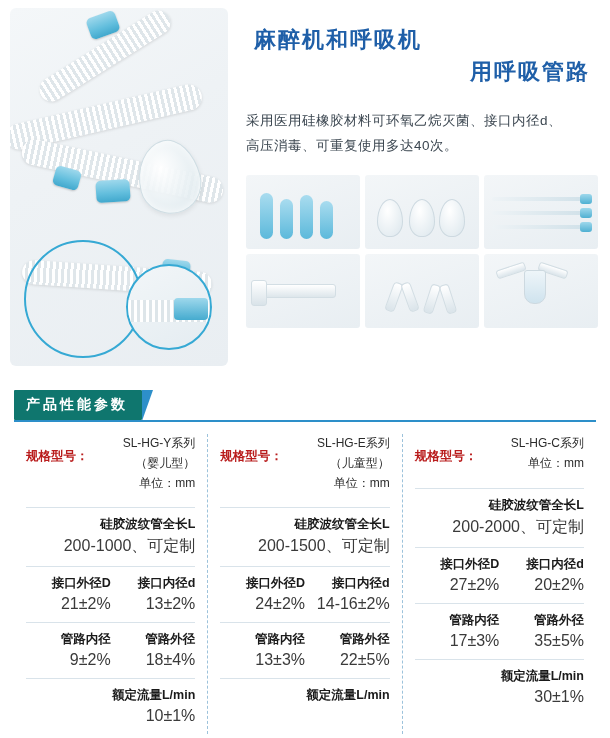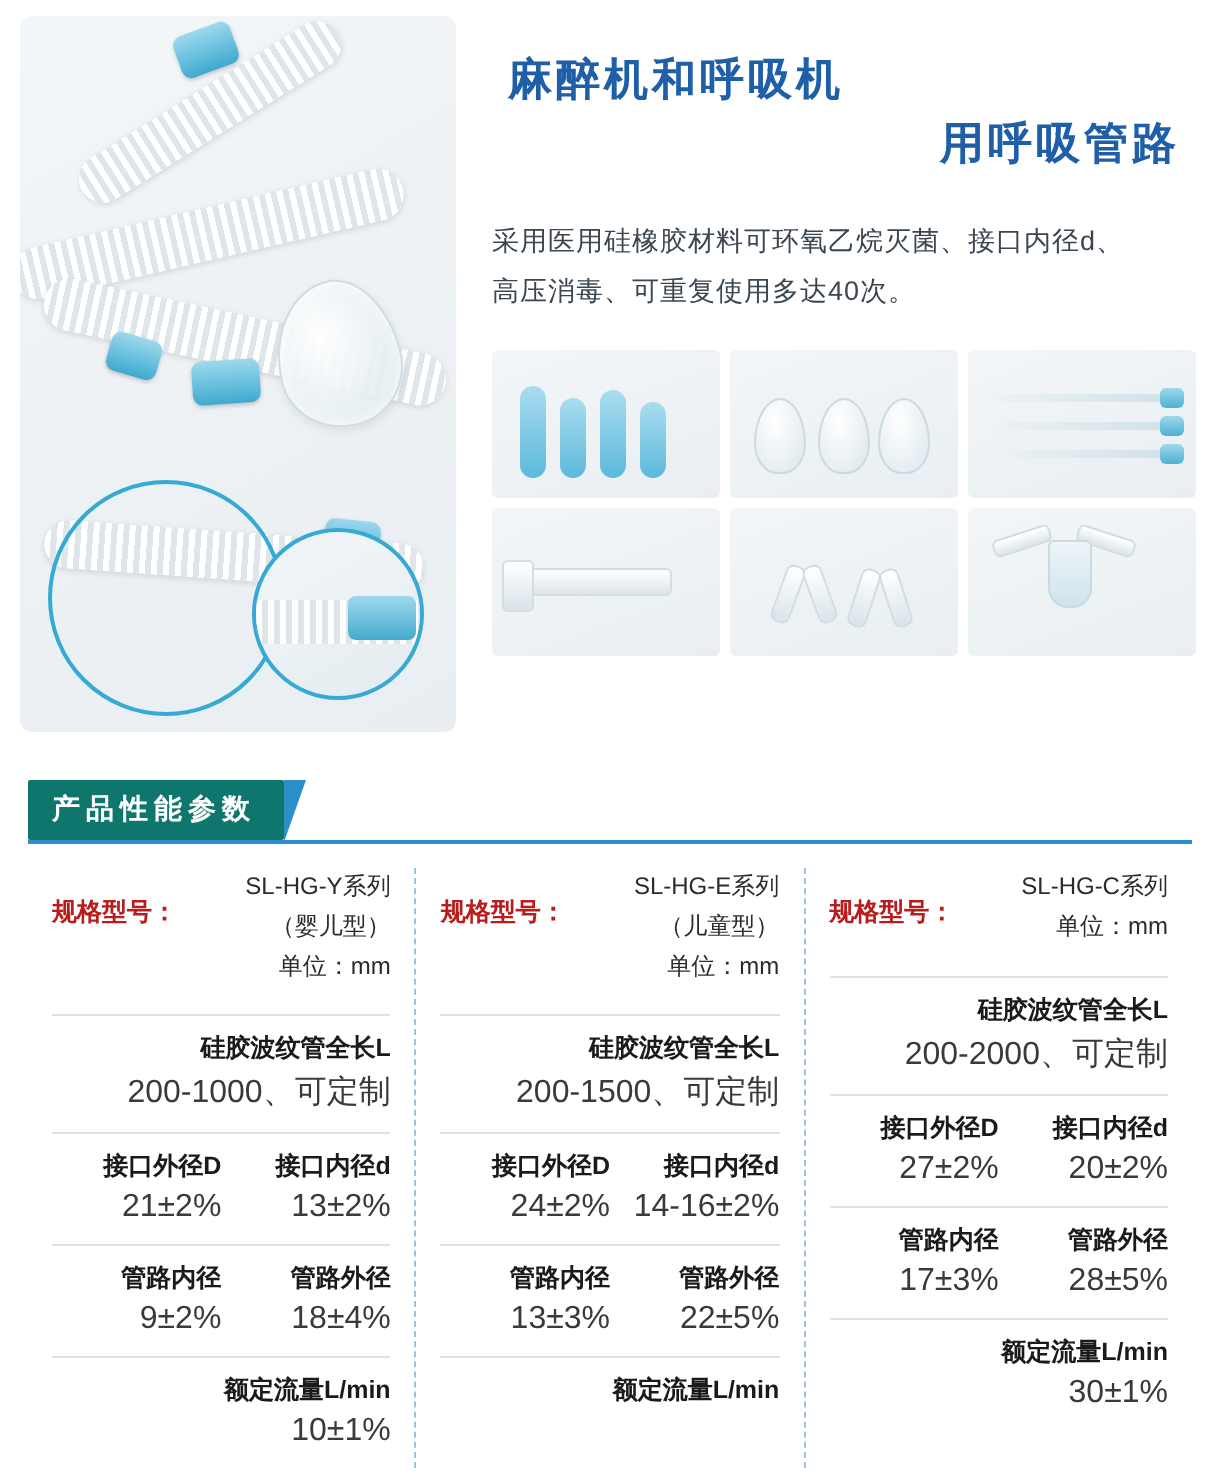--- a/index.html
+++ b/index.html
@@ -477,21 +477,21 @@
       </div>
       <div class="sep-line"></div>
 
       <div class="field-block two-col">
         <div>
           <div class="field-title">管路内径</div>
           <div class="field-value">17±3%</div>
         </div>
         <div>
           <div class="field-title">管路外径</div>
-          <div class="field-value">28±5%</div>
+          <div class="field-value">35±5%</div>
         </div>
       </div>
       <div class="sep-line"></div>
 
       <div class="field-block">
         <div class="field-title">额定流量L/min</div>
         <div class="field-value">30±1%</div>
       </div>
     </div>
 

